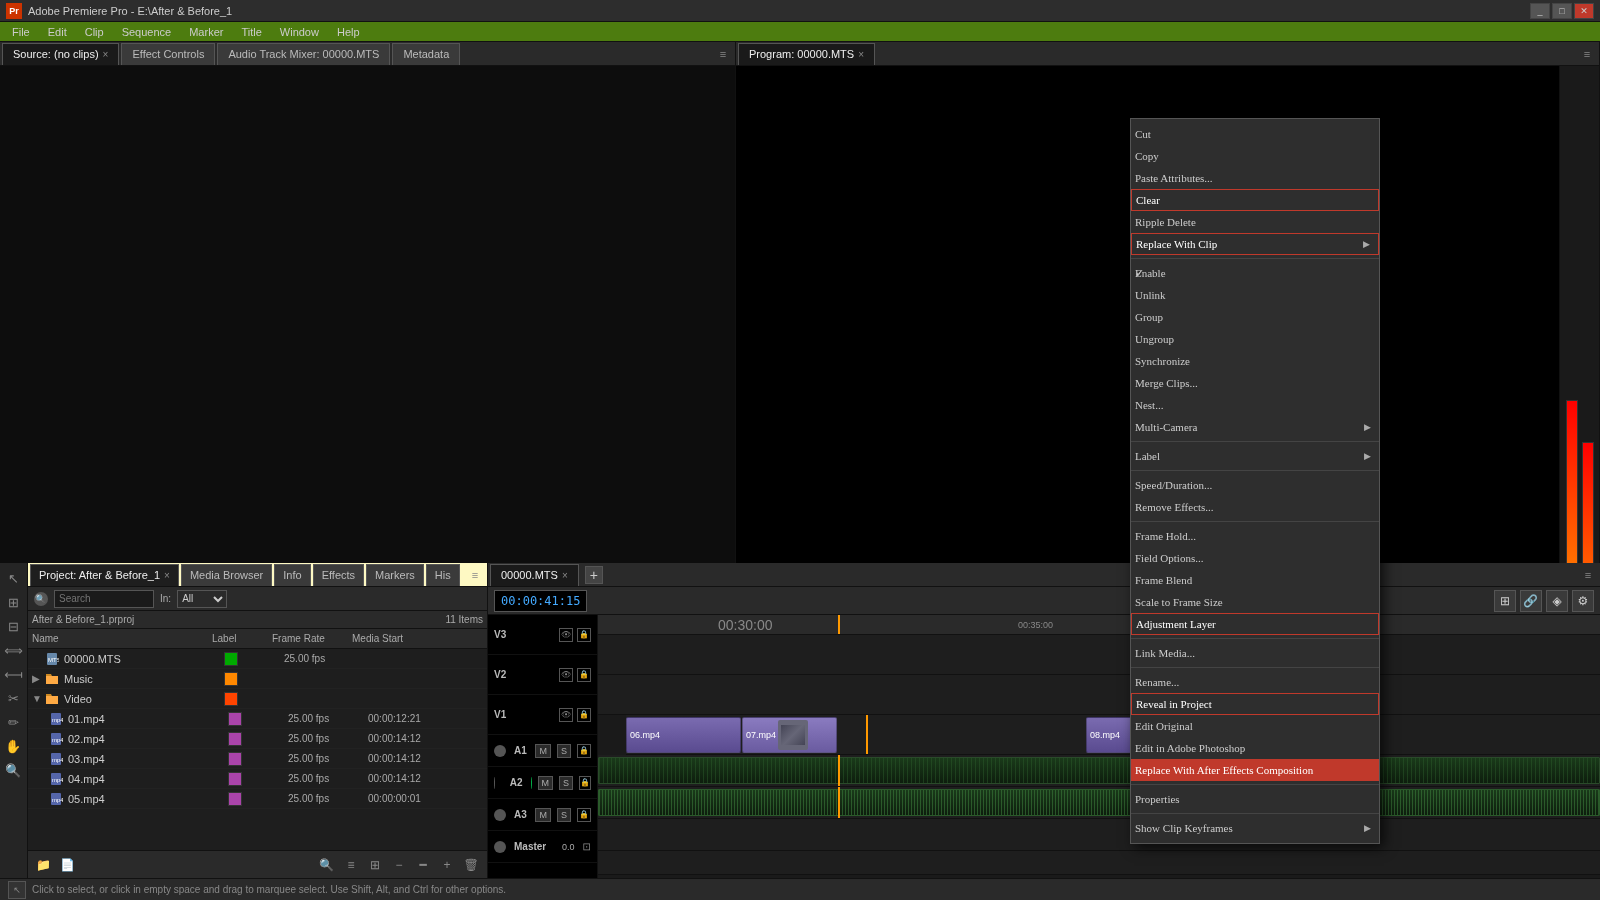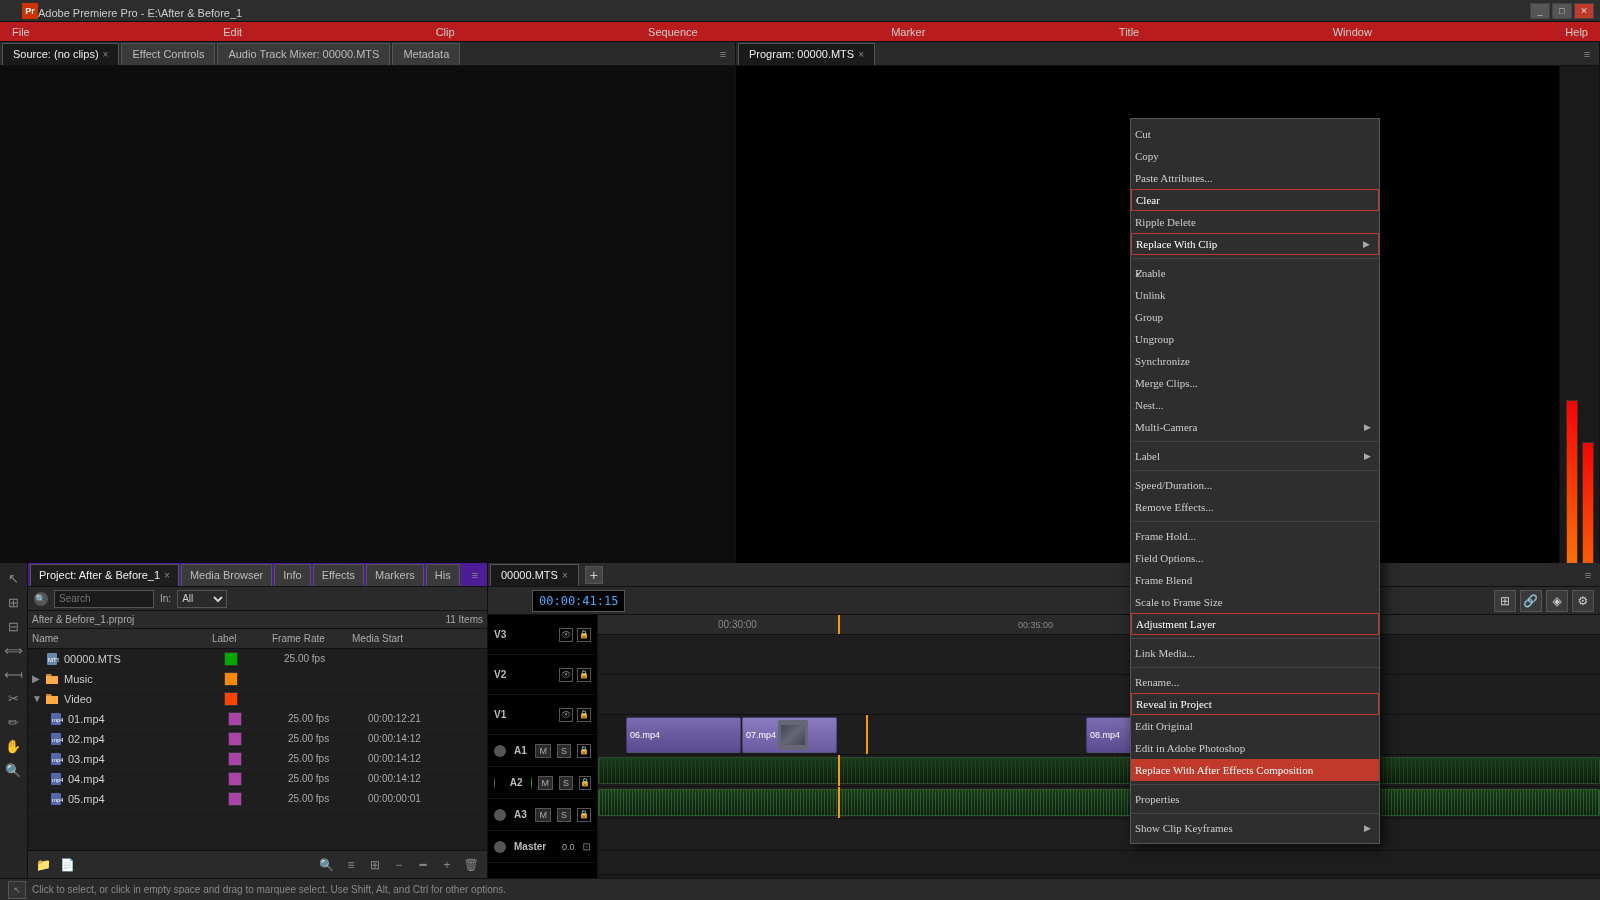--- a/index.html
+++ b/index.html
@@ -19,22 +19,22 @@
       height: 22px;
       background: #2d2d2d;
       display: flex;
       align-items: center;
       justify-content: space-between;
       padding: 0 6px;
       border-bottom: 1px solid #111;
     }
     .title-bar-left {
       display: flex;
-      align-items: flex-end;
-      margin-left: 16px;
+      align-items: center;
+      gap: 6px;
     }
     .title-bar-icon {
       width: 16px;
       height: 16px;
       background: #cc3300;
       font-size: 9px;
       display: flex;
       align-items: center;
       justify-content: center;
       color: white;
@@ -58,27 +58,26 @@
       display: flex;
       align-items: center;
       justify-content: center;
       cursor: pointer;
     }
     .title-btn.close { background: #c0392b; }
 
     
     .menu-bar {
       height: 20px;
-      background: #b91c1c;
+      background: #4d7c0f;
       display: flex;
       align-items: center;
       padding: 0 4px;
       border-bottom: 1px solid #111;
       gap: 2px;
-      justify-content: space-between;
     }
     .menu-item {
       padding: 2px 8px;
       font-size: 11px;
       color: #ccc;
       cursor: pointer;
     }
 
     
     .main-layout {
@@ -214,21 +213,21 @@
     }
     .project-panel {
       width: 460px;
       background: #1e1e1e;
       border-right: 1px solid #111;
       display: flex;
       flex-direction: column;
     }
     .project-tabs {
       height: 24px;
-      background: #4c1d95;
+      background: #fef9c3;
       display: flex;
       align-items: center;
       border-bottom: 1px solid #111;
       padding: 0 2px;
     }
     .project-tab {
       height: 22px;
       padding: 0 8px;
       font-size: 11px;
       color: #bbb;
@@ -376,21 +375,20 @@
     .timecode-display {
       background: #000;
       border: 1px solid #555;
       padding: 2px 6px;
       font-family: monospace;
       font-size: 12px;
       color: #4af;
       height: 22px;
       display: flex;
       align-items: center;
-      margin-left: 38px;
     }
     .timeline-content {
       flex: 1;
       display: flex;
     }
     .track-headers {
       width: 110px;
       background: #000000;
       border-right: 1px solid #111;
     }
@@ -943,21 +941,21 @@
           <span class="track-label" style="margin-left:4px;">Master</span>
           <div style="flex:1"></div>
           <span style="font-size:9px;color:#aaa;">0.0</span>
           <div style="font-size:10px;color:#888;margin-left:4px;">⊡</div>
         </div>
       </div>
 
       <div class="track-area" style="position:relative;overflow:hidden;">
 
         <div class="timeline-ruler" style="position:relative;overflow:hidden;">
-          <span style="position:absolute;left:120px;font-size:10px;color:#888;">00:30:00</span>
+          <span style="position:absolute;left:120px;font-size:14px;color:#888;">00:30:00</span>
           <span style="position:absolute;left:420px;font-size:9px;color:#888;">00:35:00</span>
 
           <div style="position:absolute;left:240px;top:0;bottom:0;width:2px;background:#f90;z-index:10;"></div>
         </div>
 
         <div class="track-row"></div>
 
         <div class="track-row"></div>
 
         <div class="track-row" style="position:relative;margin-left:28px;">

